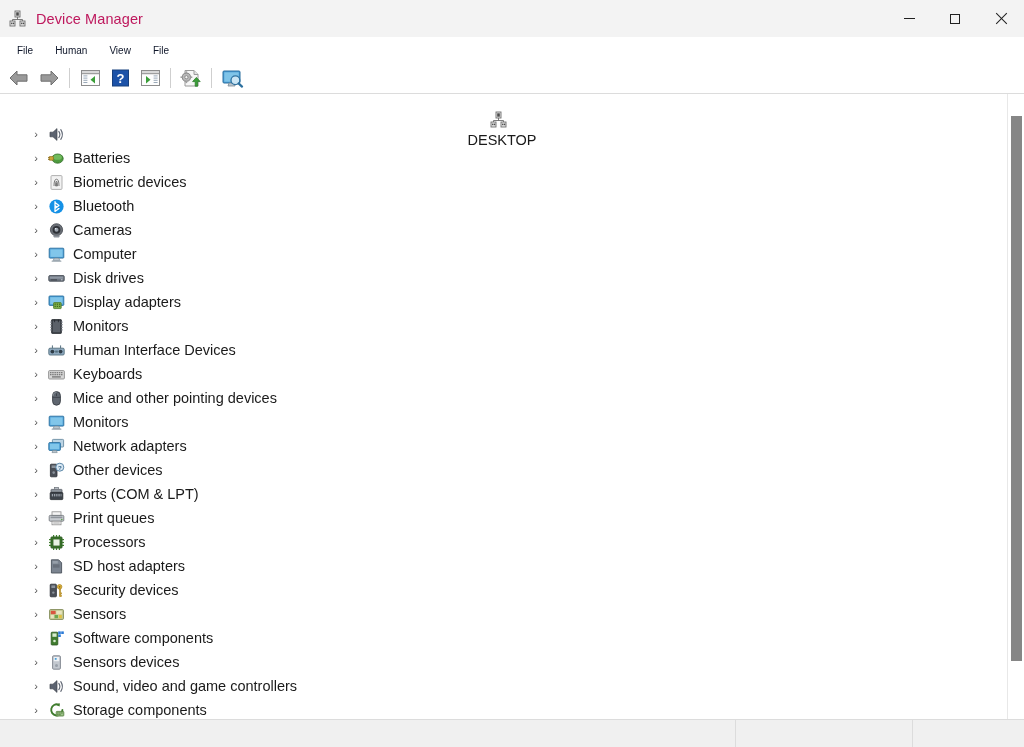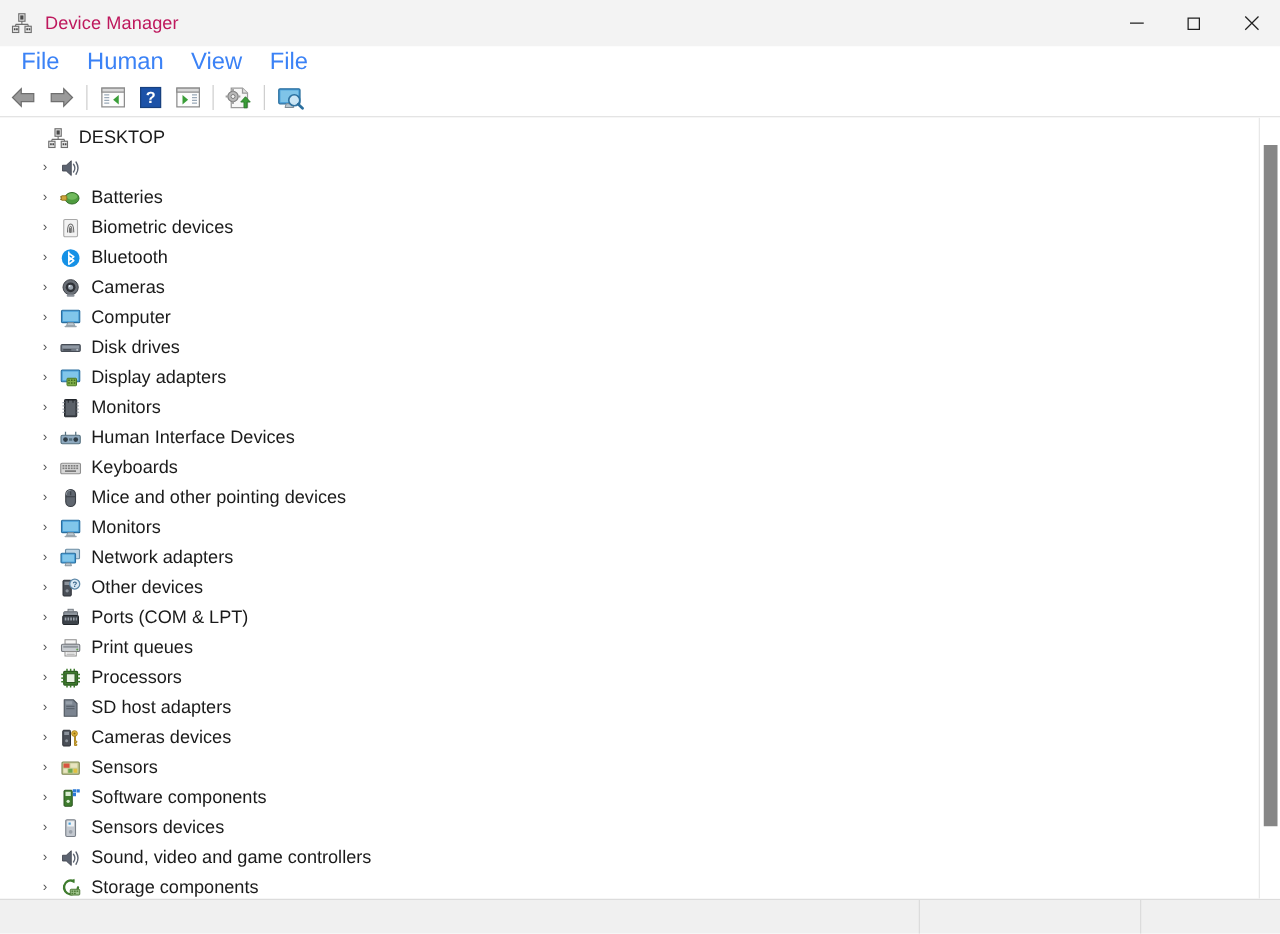--- a/index.html
+++ b/index.html
@@ -80,22 +80,22 @@
   
   .menubar {
     height: 26px;
     min-height: 26px;
     background: #ffffff;
     display: flex;
     align-items: center;
     padding-left: 6px;
   }
   .menu-item {
-    font-size: 19px;
-    color: #3b82f6;
+    font-size: 10px;
+    color: #0f172a;
     padding: 3px 11px;
     cursor: default;
     white-space: nowrap;
   }
 
   
   .toolbar {
     height: 31px;
     min-height: 31px;
     background: #ffffff;
@@ -159,21 +159,21 @@
     margin-right: 7px;
     display: flex;
     align-items: center;
     justify-content: center;
   }
   .row .lbl {
     font-size: 14.5px;
     color: #1a1a1a;
     line-height: 24px;
   }
-  .row.root { padding-left: 16px; }
+  .row.root { padding-left: 4px; flex-direction: column; }
   .row.child { padding-left: 26px; }
 
   
   .vscroll {
     position: absolute;
     top: 0;
     right: 0;
     width: 17px;
     height: 100%;
     background: #ffffff;
@@ -642,21 +642,21 @@
               <rect x="2.2" y="2.2" width="6.2" height="12.6" rx="0.8" fill="#4a4f57" stroke="#2b2f35" stroke-width="0.8"></rect>
               <rect x="3.4" y="3.4" width="3.8" height="2.6" fill="#8b929b"></rect>
               <circle cx="5.3" cy="10.6" r="1.2" fill="#8b929b"></circle>
               <g fill="#e0b53c" stroke="#a8811c" stroke-width="0.7">
                 <circle cx="11.6" cy="4.8" r="2.3"></circle>
                 <path d="M11.6 6.8 L11.6 14.4 L13.4 14.4 L13.4 13.2 L12.4 13.2 L12.4 12 L13.4 12 L13.4 10.8 L12.4 10.8 L12.4 6.8 Z"></path>
               </g>
               <circle cx="11.6" cy="4.8" r="0.85" fill="#8c6b14"></circle>
             </svg>
           </span>
-          <span class="lbl">Cameras devices</span>
+          <span class="lbl">Security devices</span>
         </div>
         <div class="row child">
           <span class="chev">›</span>
           <span class="ico">
             <svg width="17" height="17" viewBox="0 0 17 17">
               <rect x="1.6" y="3.6" width="13.8" height="9.8" rx="0.8" fill="#c9cf9a" stroke="#7c8450" stroke-width="0.9"></rect>
               <g>
                 <rect x="2.8" y="4.8" width="4.8" height="3.4" fill="#d9543f"></rect>
                 <rect x="8.4" y="4.8" width="5.4" height="3.4" fill="#e8e4c0"></rect>
                 <rect x="2.8" y="9" width="3" height="3.2" fill="#e8e4c0"></rect>

